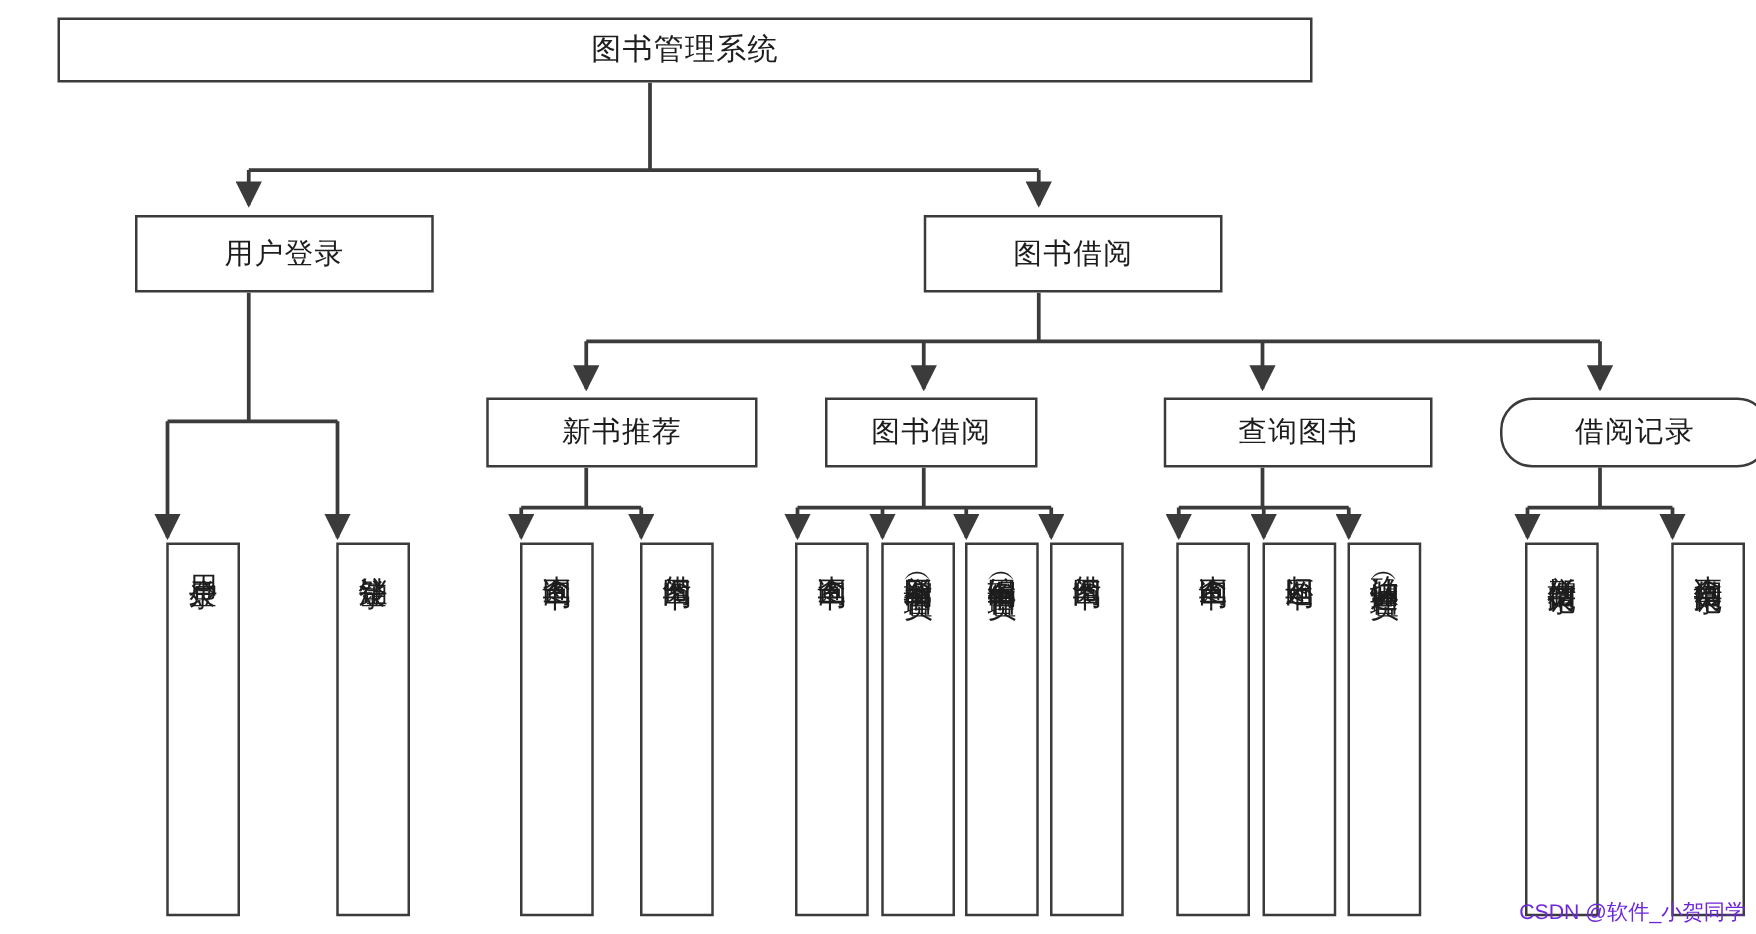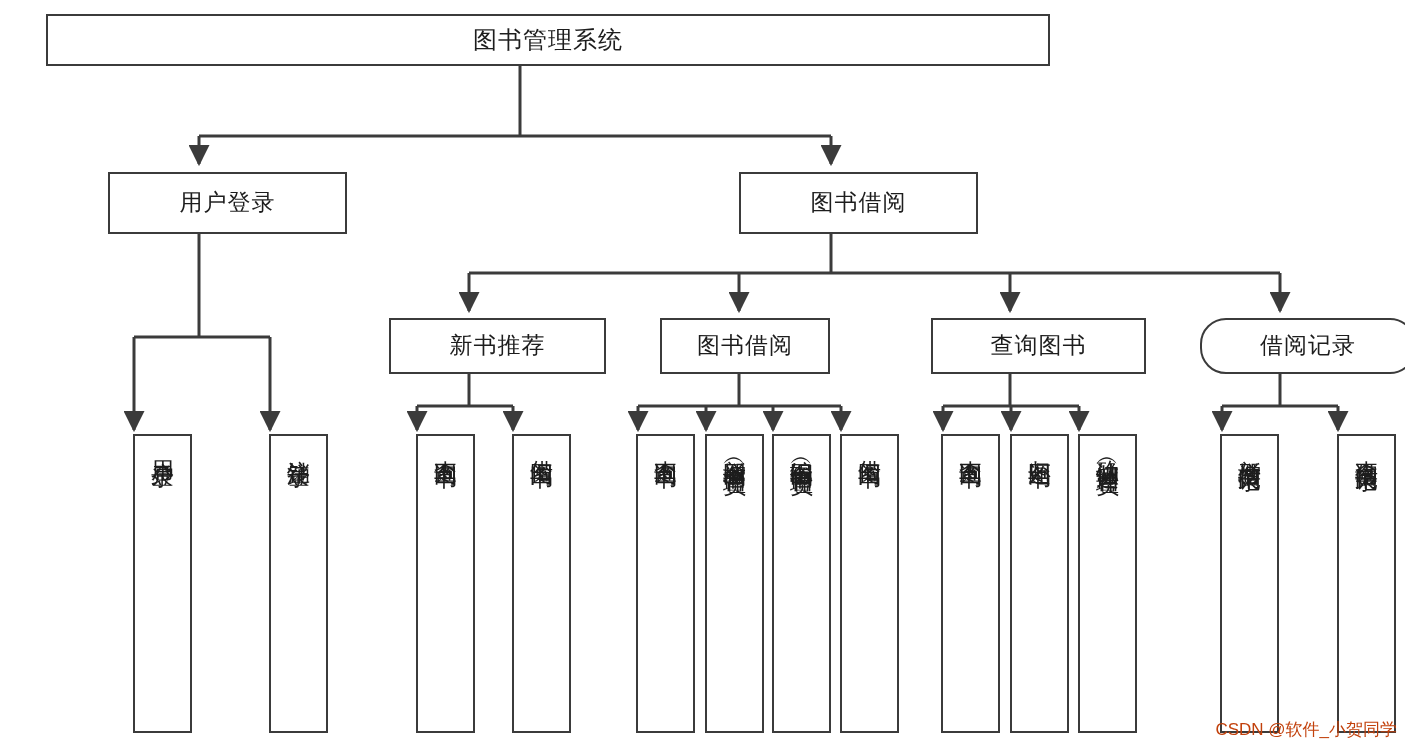--- a/index.html
+++ b/index.html
@@ -57,21 +57,21 @@
     font-size: 23px;
     letter-spacing: 2px;
     line-height: 1.0;
   }
   .node.root .node-label { font-size: 24px; }
   #watermark {
     position: absolute;
     right: 8px;
     bottom: 6px;
     font-size: 17px;
-    color: #c2410c;
+    color: #6d28d9;
     white-space: nowrap;
     pointer-events: none;
   }
 </style>
 </head>
 <body>
 
 <div id="canvas">
 
   <svg id="edges" viewBox="0 0 1405 747" width="1405" height="747" xmlns="http://www.w3.org/2000/svg">

